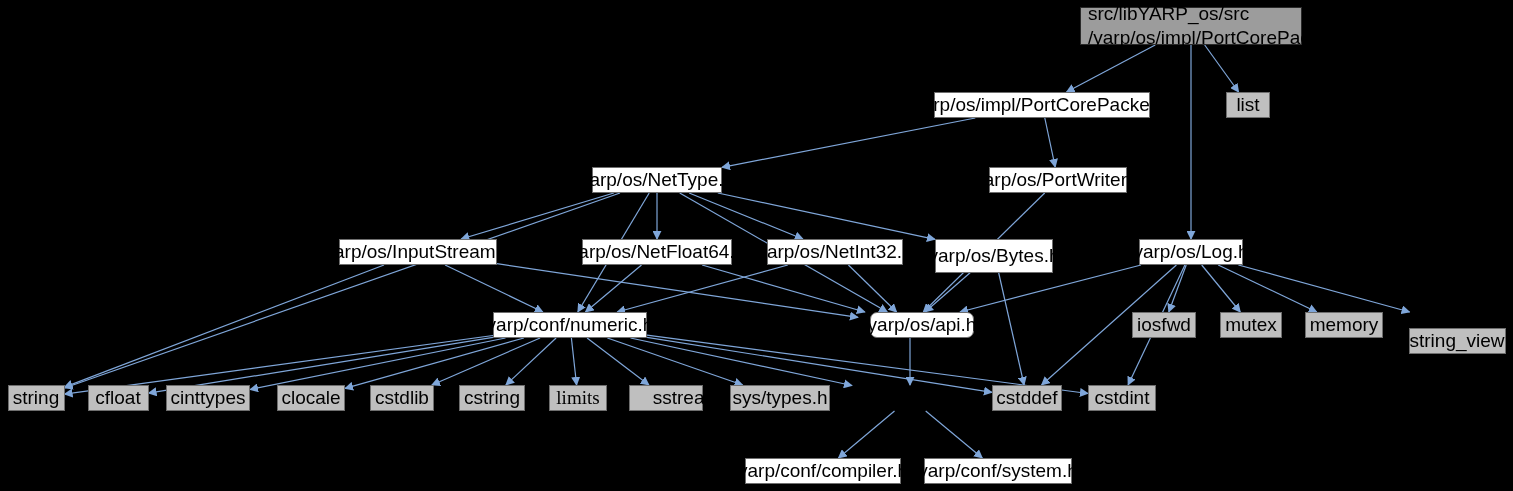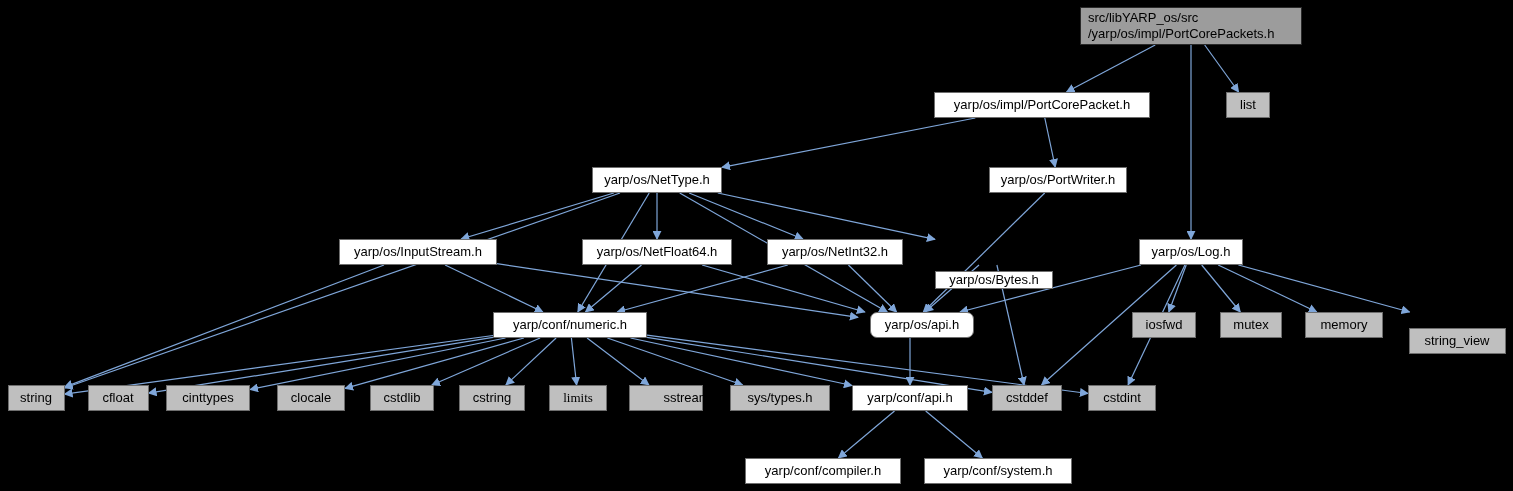--- a/index.html
+++ b/index.html
@@ -22,21 +22,21 @@
     top: 0;
     z-index: 1;
   }
   .node {
     position: absolute;
     z-index: 2;
     display: flex;
     align-items: center;
     justify-content: center;
     box-sizing: border-box;
-    font-size: 13px;
+    font-size: 19px;
     line-height: 1.25;
     color: var(--text, #000000);
     white-space: pre-line;
     text-align: center;
     cursor: default;
   }
   .node.internal {
     background: var(--node-internal, #ffffff);
     border: 1px solid var(--node-border, #6e6e6e);
     cursor: pointer;
@@ -114,35 +114,34 @@
     </svg>
 <div class="node highlight" style="left: 1080px; top: 7px; width: 222px; height: 38px;">src/libYARP_os/src
 /yarp/os/impl/PortCorePackets.h</div>
     <div class="node internal" style="left: 934px; top: 92px; width: 216px; height: 26px;">yarp/os/impl/PortCorePacket.h</div>
     <div class="node external" style="left: 1226px; top: 92px; width: 44px; height: 26px;">list</div>
     <div class="node internal" style="left: 592px; top: 167px; width: 130px; height: 26px;">yarp/os/NetType.h</div>
     <div class="node internal" style="left: 989px; top: 167px; width: 138px; height: 26px;">yarp/os/PortWriter.h</div>
     <div class="node internal" style="left: 339px; top: 239px; width: 158px; height: 26px;">yarp/os/InputStream.h</div>
     <div class="node internal" style="left: 582px; top: 239px; width: 150px; height: 26px;">yarp/os/NetFloat64.h</div>
     <div class="node internal" style="left: 767px; top: 239px; width: 136px; height: 26px;">yarp/os/NetInt32.h</div>
-    <div class="node internal" style="left: 935px; top: 239px; width: 118px; height: 18px; margin-top: 32px;">yarp/os/Bytes.h</div>
+    <div class="node internal" style="left: 935px; top: 239px; width: 118px; height: 34px;">yarp/os/Bytes.h</div>
     <div class="node internal" style="left: 1139px; top: 239px; width: 104px; height: 26px;">yarp/os/Log.h</div>
     <div class="node internal" style="left: 493px; top: 312px; width: 154px; height: 26px;">yarp/conf/numeric.h</div>
     <div class="node internal" style="left: 870px; top: 312px; width: 104px; height: 26px; border-radius: 7px;">yarp/os/api.h</div>
     <div class="node external" style="left: 1132px; top: 312px; width: 64px; height: 26px; text-align: center;">iosfwd</div>
     <div class="node external" style="left: 1220px; top: 312px; width: 62px; height: 26px;">mutex</div>
     <div class="node external" style="left: 1305px; top: 312px; width: 78px; height: 26px;">memory</div>
     <div class="node external" style="left: 1408.5px; top: 312px; width: 97px; height: 26px; margin-top: 16px;">string_view</div>
     <div class="node external" style="left: 7.5px; top: 385px; width: 57px; height: 26px;">string</div>
     <div class="node external" style="left: 87.5px; top: 385px; width: 61px; height: 26px;">cfloat</div>
     <div class="node external" style="left: 166px; top: 385px; width: 84px; height: 26px;">cinttypes</div>
     <div class="node external" style="left: 277px; top: 385px; width: 68px; height: 26px;">clocale</div>
     <div class="node external" style="left: 370px; top: 385px; width: 64px; height: 26px;">cstdlib</div>
     <div class="node external" style="left: 459px; top: 385px; width: 66px; height: 26px;">cstring</div>
     <div class="node external" style="left: 549px; top: 385px; width: 58px; height: 26px; font-family: Liberation Serif, serif;">limits</div>
     <div class="node external" style="left: 629px; top: 385px; width: 74px; height: 26px; padding-left: 41px;">sstream</div>
     <div class="node external" style="left: 730px; top: 385px; width: 100px; height: 26px;">sys/types.h</div>
-    <div class="node internal" style="left: 852px; top: 385px; width: 116px; height: 26px;">yarp/conf/api.h</div>
     <div class="node external" style="left: 992px; top: 385px; width: 70px; height: 26px;">cstddef</div>
     <div class="node external" style="left: 1088px; top: 385px; width: 68px; height: 26px;">cstdint</div>
     <div class="node internal" style="left: 745px; top: 458px; width: 156px; height: 26px;">yarp/conf/compiler.h</div>
     <div class="node internal" style="left: 924px; top: 458px; width: 148px; height: 26px;">yarp/conf/system.h</div>
   </div>
 
 </body></html>

